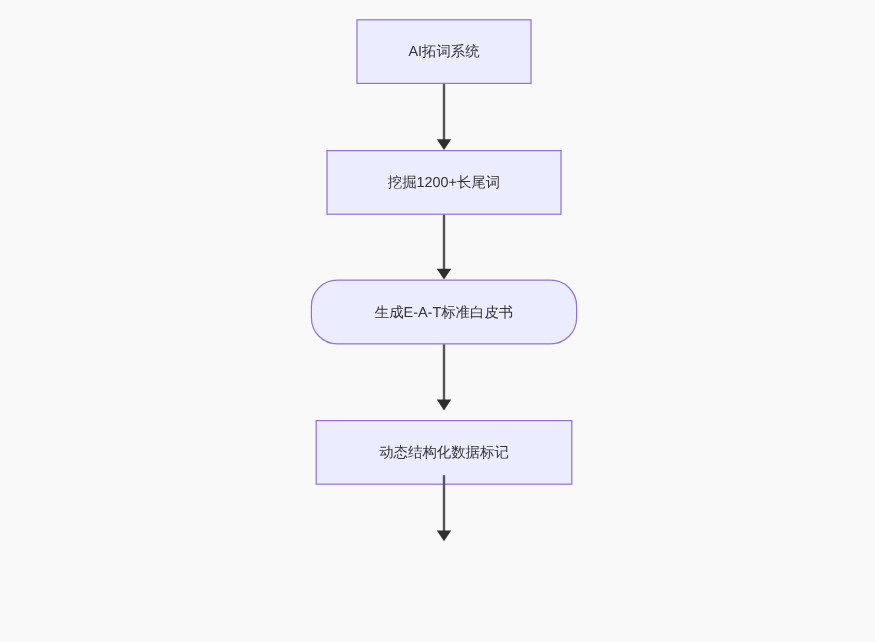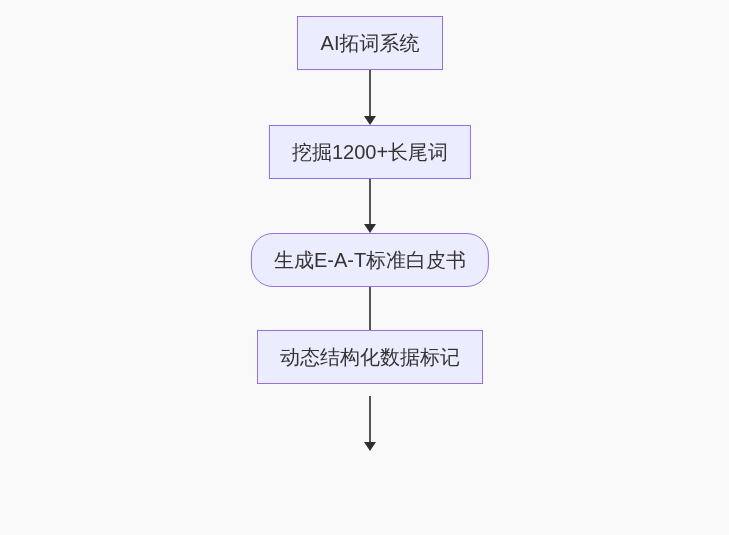--- a/index.html
+++ b/index.html
@@ -24,21 +24,21 @@
     transform: translateX(-50%);
     height: 54px;
     box-sizing: border-box;
     display: flex;
     align-items: center;
     justify-content: center;
     padding: 0 22px;
     background: var(--node-fill, #ececff);
     border: 1.5px solid var(--node-border, #9370db);
     color: var(--node-text, #333333);
-    font-size: 20px;
+    font-size: 12px;
     white-space: nowrap;
   }
   .node .node-label {
     display: inline-block;
   }
   .edge {
     position: absolute;
     left: 370px;
     transform: translateX(-50%);
     display: flex;
@@ -84,21 +84,21 @@
 
   <div class="node" style="top:233px; min-width:222px;border-radius:22px;">
     <span class="node-label">生成E-A-T标准白皮书</span>
   </div>
 
   <div class="edge" style="top:287px; height:55px;">
     <div class="edge-line"></div>
     <div class="edge-head"></div>
   </div>
 
-  <div class="node" style="top:330px; min-width:214px;">
+  <div class="node" style="top:350px; min-width:214px;">
     <span class="node-label">动态结构化数据标记</span>
   </div>
 
   <div class="edge" style="top:396px; height:55px;">
     <div class="edge-line"></div>
     <div class="edge-head"></div>
   </div>
 
 
 </div>

